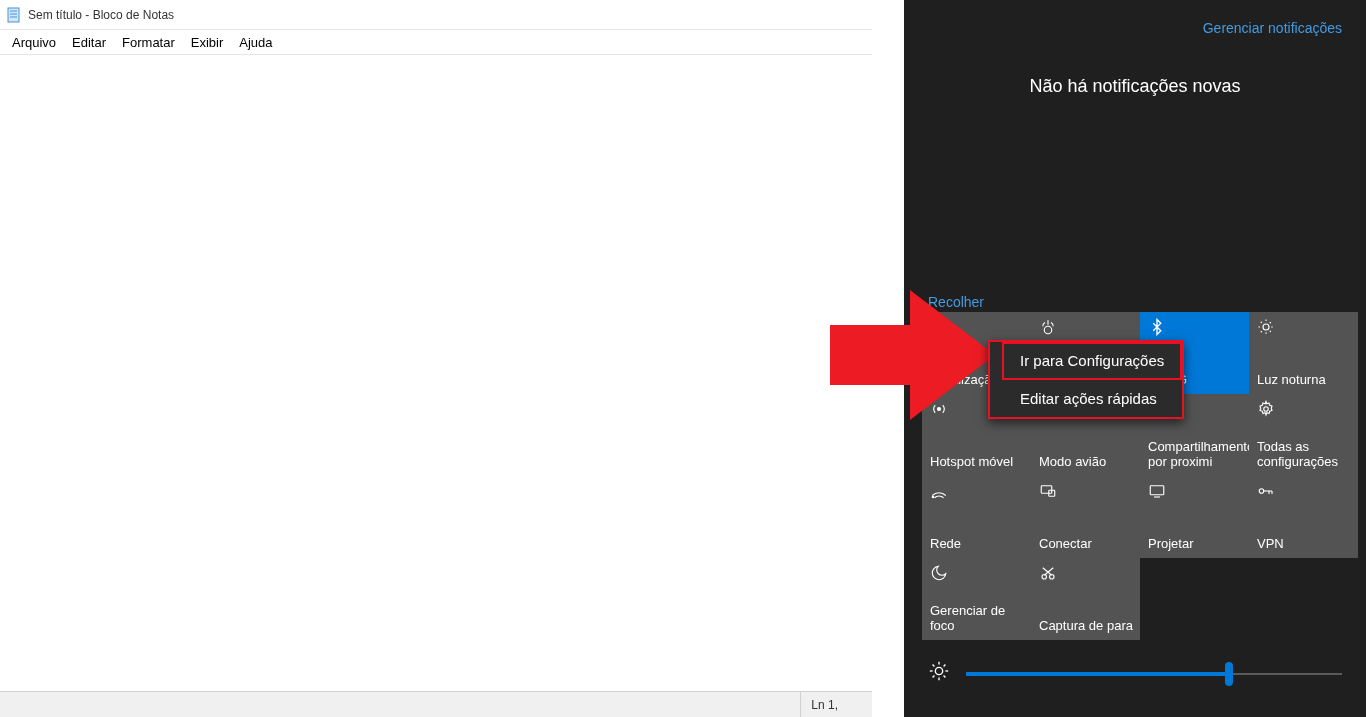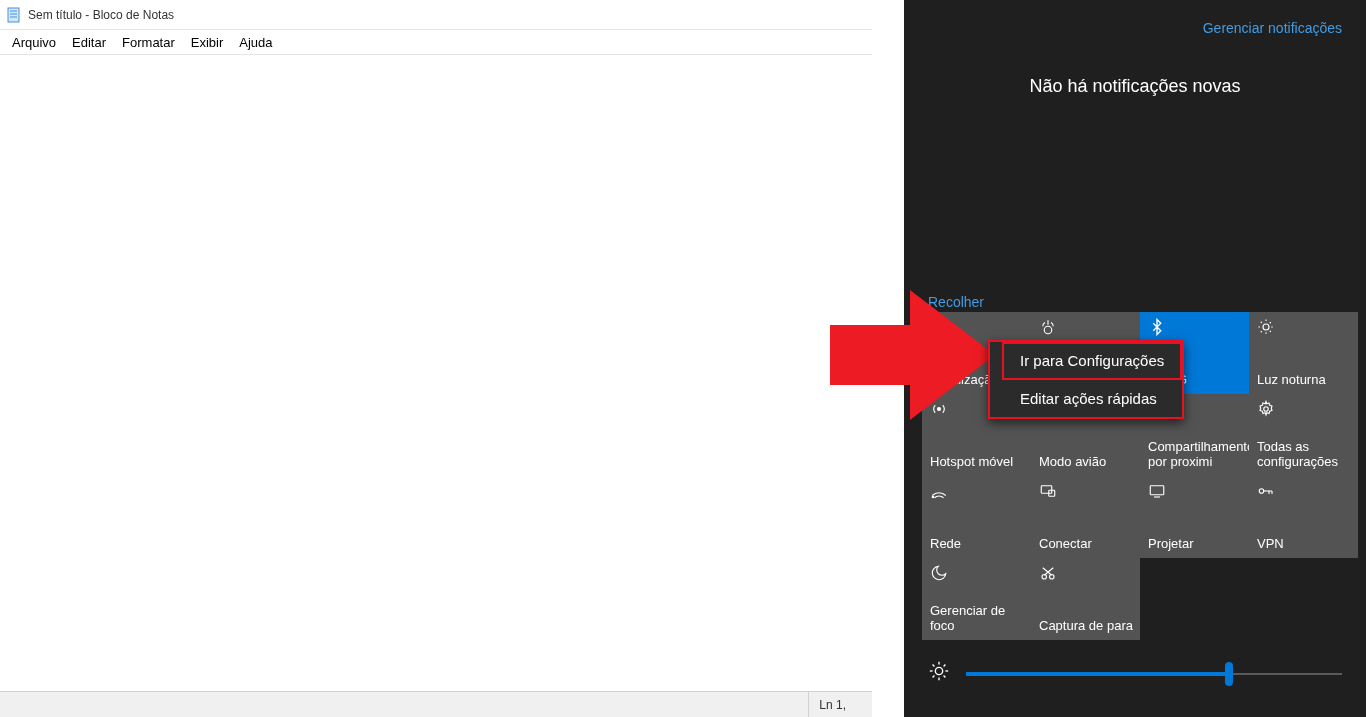--- a/index.html
+++ b/index.html
@@ -5,21 +5,21 @@
 * { margin: 0; padding: 0; box-sizing: border-box; font-family: "Segoe UI", sans-serif; }
 body { width: 1366px; height: 717px; overflow: hidden; position: relative; background: #fff; }
 
 .notepad { position: absolute; left: 0; top: 0; width: 872px; height: 717px; background: #ef4444; }
 .titlebar { height: 30px; display: flex; align-items: center; padding-left: 6px; background: #fff; border-bottom: 1px solid #e5e5e5; }
 .titlebar .icon { width: 16px; height: 16px; margin-right: 6px; display: flex; align-items: center; justify-content: center; }
 .titlebar .title { font-size: 12px; color: #333; }
 .menubar { height: 24px; display: flex; align-items: center; padding-left: 4px; background: #fff; }
 .menubar .item { padding: 2px 8px; font-size: 13px; color: #000; cursor: default; }
 .editor { position: absolute; top: 54px; left: 0; right: 0; bottom: 26px; background: #fff; border-top: 1px solid #e5e5e5; }
-.statusbar { position: absolute; bottom: 0; left: 0; right: 0; height: 26px; background: #f0f0f0; border-top: 1px solid #d0d0d0; display: flex; justify-content: flex-end; align-items: center; padding-right: 16px; }
+.statusbar { position: absolute; bottom: 0; left: 0; right: 0; height: 26px; background: #f0f0f0; border-top: 1px solid #d0d0d0; display: flex; justify-content: flex-end; align-items: center; padding-right: 24px; }
 .statusbar .cell { border-left: 1px solid #d0d0d0; padding: 0 10px; font-size: 12px; color: #333; height: 100%; display: flex; align-items: center; }
 
 .action-center { position: absolute; right: 0; top: 0; width: 462px; height: 717px; background: #1f1f1f; color: #fff; display: flex; flex-direction: column; }
 .ac-top { padding: 20px 24px 10px; display: flex; justify-content: flex-end; }
 .ac-top a { color: #429ce3; font-size: 14px; text-decoration: none; }
 .ac-empty { text-align: center; padding: 30px 0 80px; font-size: 18px; color: #fff; }
 .ac-collapse { padding: 0 24px 2px; color: #429ce3; font-size: 14px; cursor: pointer; }
 
 .tiles { padding: 0 18px; display: grid; grid-template-columns: repeat(4, 109px); grid-auto-rows: 82px; gap: 0; }
 .tile { background: #535353; position: relative; padding: 6px 8px; cursor: pointer; overflow: hidden; }

